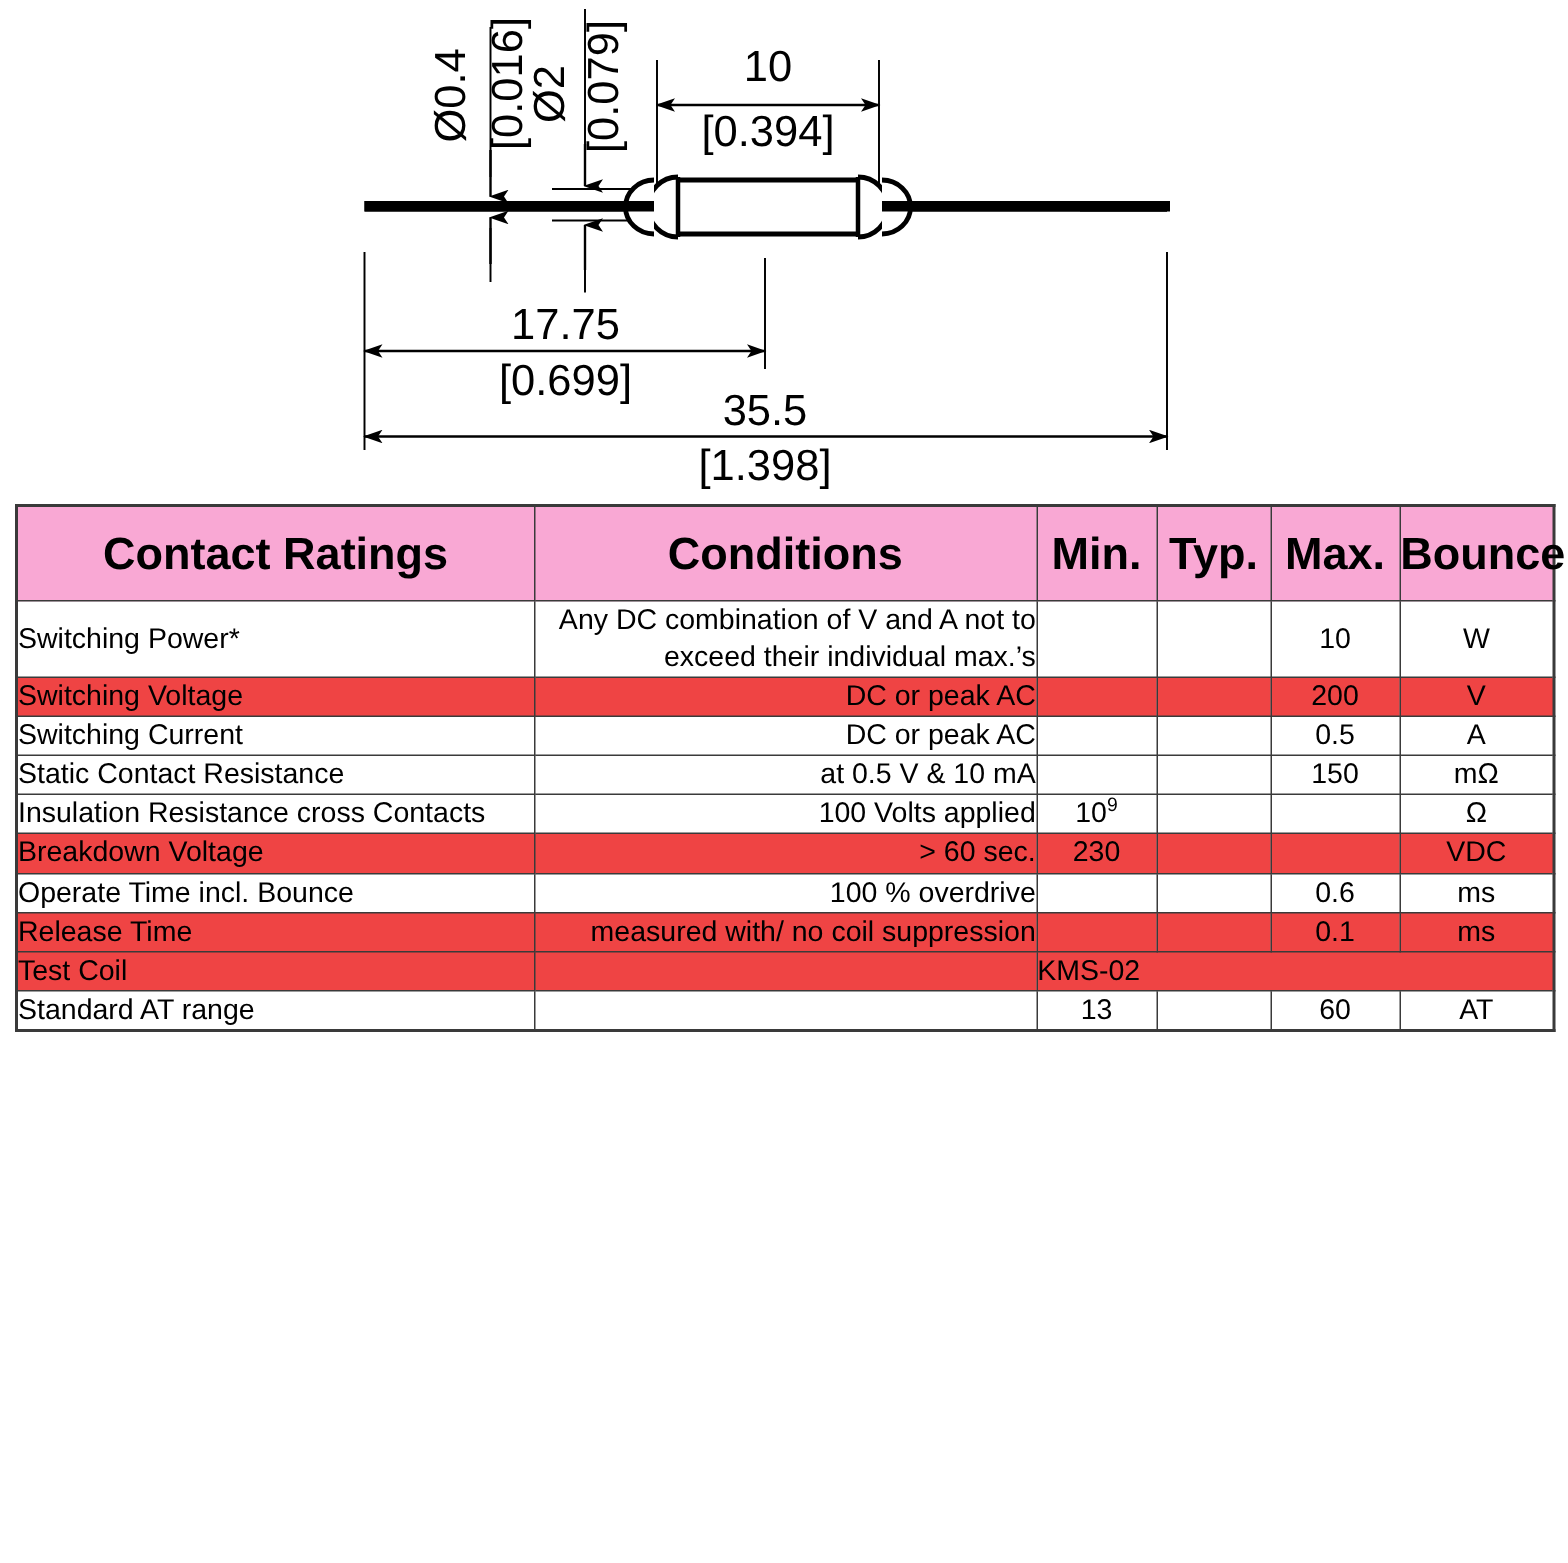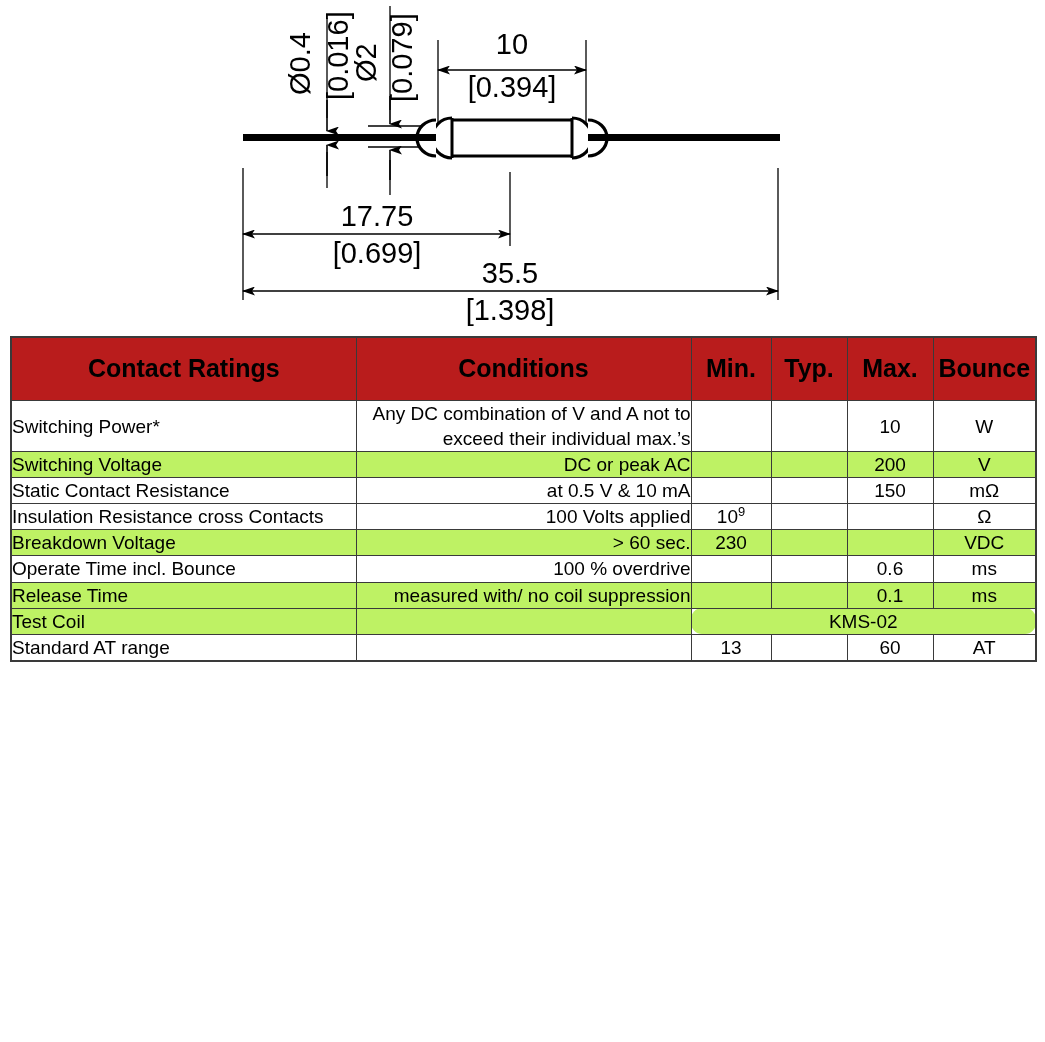--- a/index.html
+++ b/index.html
@@ -55,22 +55,22 @@
   table.spec col.c-max     { width:  86px; }
   table.spec col.c-units   { width: 103px; }
 
   table.spec th,
   table.spec td {
     border: 1px solid #3a3a3a;
     padding: 0;
     vertical-align: middle;
   }
   table.spec thead th {
-    background: #b91c1c;
-    font-size: 25px;
+    background: #f9a8d4;
+    font-size: 30px;
     font-weight: bold;
     text-align: center;
     height: 62px;
     line-height: 1.1;
   }
   table.spec tbody td {
     font-size: 19px;
     font-weight: normal;
     line-height: 1.32;
   }
@@ -81,26 +81,24 @@
   }
   td.cond {
     text-align: right;
     padding: 8px 10px 8px 12px;
   }
   td.val {
     text-align: center;
     padding: 8px 2px;
   }
   tr.r-odd  td { background: #ffffff; }
-  tr.r-even td { background: #bef264; }
+  tr.r-even td { background: #ef4444; }
 
   td.span-merged {
-    text-align: center;
     padding: 8px 2px;
-    border-radius: 11px;
   }
   sup.exp {
     font-size: 0.68em;
     vertical-align: super;
     line-height: 0;
   }
 </style>
 </head>
 <body>
 
@@ -223,20 +221,28 @@
         </tr>
         <tr class="r-even">
           <td class="rating">Switching Voltage</td>
           <td class="cond">DC or peak AC</td>
           <td class="val"></td>
           <td class="val"></td>
           <td class="val">200</td>
           <td class="val">V</td>
         </tr>
         <tr class="r-odd">
+          <td class="rating">Switching Current</td>
+          <td class="cond">DC or peak AC</td>
+          <td class="val"></td>
+          <td class="val"></td>
+          <td class="val">0.5</td>
+          <td class="val">A</td>
+        </tr>
+        <tr class="r-odd">
           <td class="rating">Static Contact Resistance</td>
           <td class="cond">at 0.5 V &amp; 10 mA</td>
           <td class="val"></td>
           <td class="val"></td>
           <td class="val">150</td>
           <td class="val">mΩ</td>
         </tr>
         <tr class="r-odd">
           <td class="rating">Insulation Resistance cross Contacts</td>
           <td class="cond">100 Volts applied</td>

